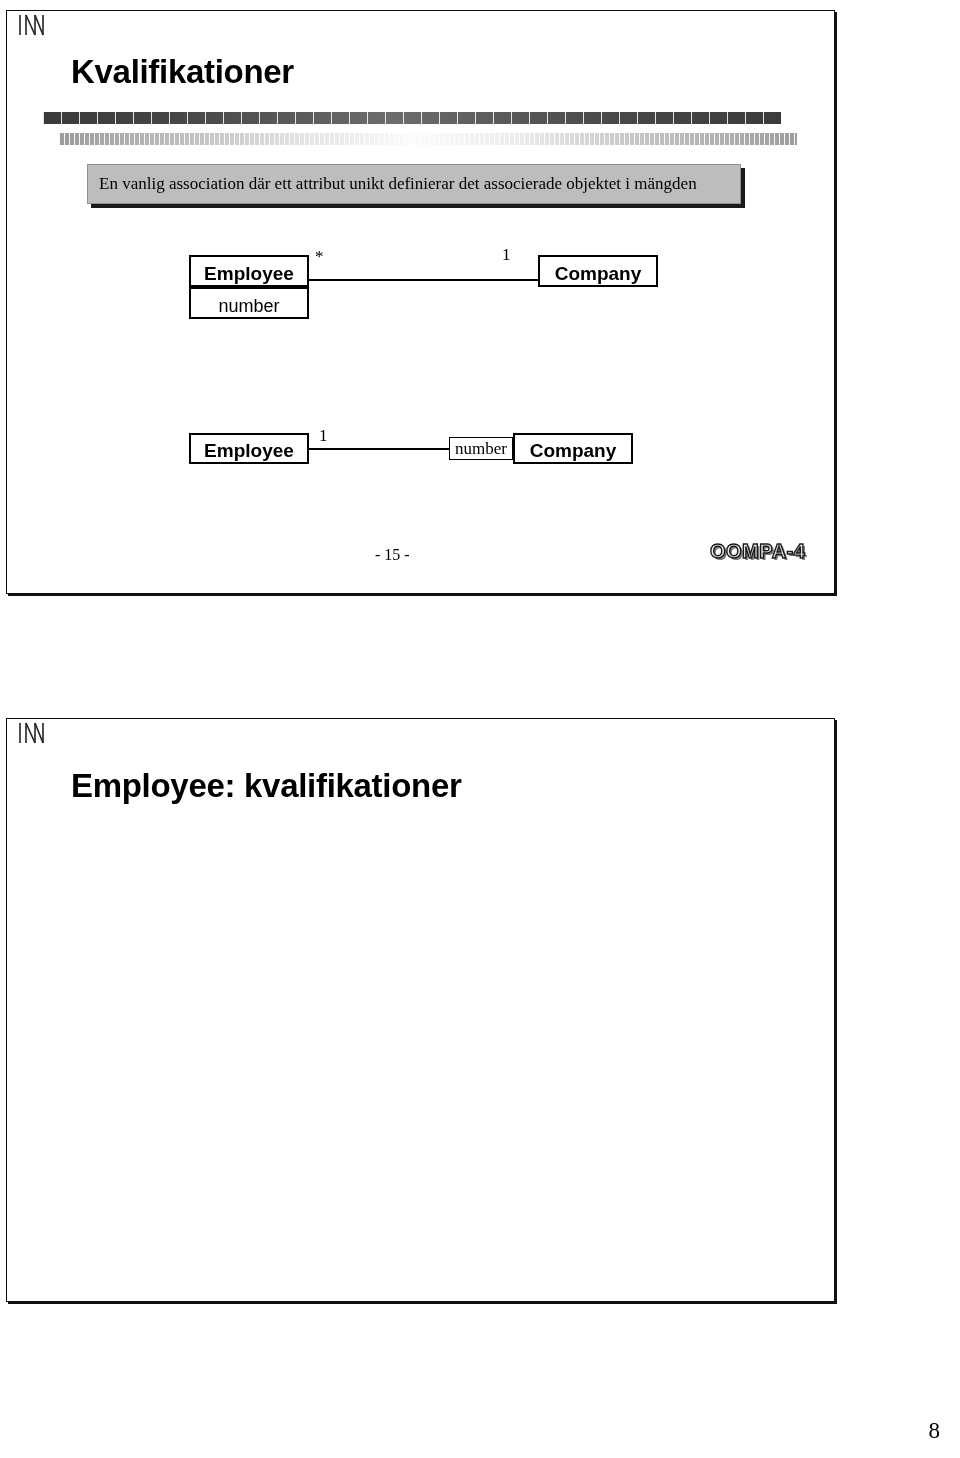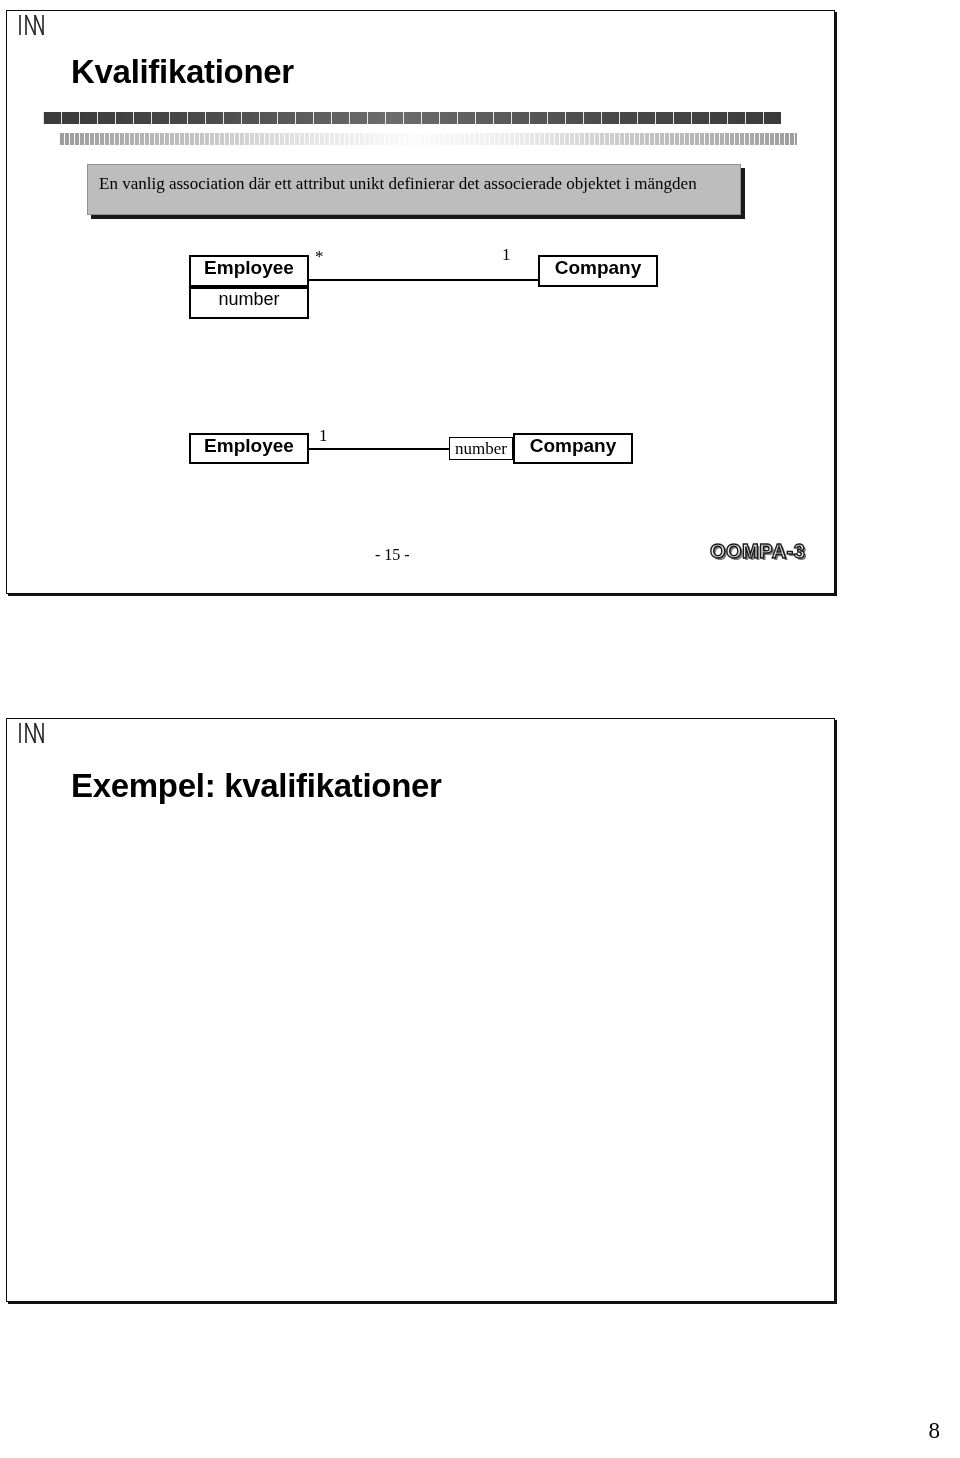--- a/index.html
+++ b/index.html
@@ -92,33 +92,33 @@
   .callout {
     position: absolute;
     background: #bdbdbd;
     border: 1px solid #8f8f8f;
     box-shadow: 4px 4px 0 #1a1a1a;
     box-sizing: border-box;
     color: #000;
     font-family: "Liberation Serif", "DejaVu Serif", serif;
     font-size: 17px;
     line-height: 1.42;
-    padding: 7px 10px 18px 11px;
+    padding: 7px 10px 7px 11px;
   }
   #callout-1 { left: 80px; top: 153px; width: 654px; }
   #callout-2 { left: 80px; top: 328px; width: 654px; }
 
   
   .uml-box {
     position: absolute;
     background: #ffffff;
     border: 2px solid #000000;
     box-sizing: border-box;
     display: flex;
-    align-items: flex-start;
+    align-items: flex-end;
     justify-content: center;
     font-family: "Liberation Sans", "DejaVu Sans", sans-serif;
     font-weight: bold;
     font-size: 19px;
     color: #000;
     z-index: 3;
   }
   .qual-box {
     position: absolute;
     background: #ffffff;
@@ -228,37 +228,37 @@
     <div class="mult" style="left:312px; top:415px;"><span>1</span></div>
 
     <div class="qual-box" style="left:442px; top:426px; width:64px; height:23px;">
       <span>number</span>
     </div>
     <div class="uml-box" style="left:506px; top:422px; width:120px; height:31px;">
       <span>Company</span>
     </div>
 
     <div class="page-num">- 15 -</div>
-    <div class="logo">OOMPA-3</div>
+    <div class="logo">OOMPA-4</div>
   </div>
 
   <div class="slide" id="slide-2">
 
     <div class="corner-mark">
       <svg width="34" height="26" viewBox="0 0 34 26" aria-hidden="true">
         <g stroke="#222" stroke-width="1.6" fill="none">
           <line x1="4" y1="2" x2="4" y2="22"></line>
           <line x1="10" y1="2" x2="10" y2="22"></line>
           <line x1="10" y1="2" x2="19" y2="22"></line>
           <line x1="19" y1="2" x2="19" y2="22"></line>
           <line x1="19" y1="2" x2="27" y2="22"></line>
           <line x1="27" y1="2" x2="27" y2="22"></line>
         </g>
       </svg>
     </div>
 
-    <div class="slide-title">Exempel: kvalifikationer</div>
+    <div class="slide-title">Employee: kvalifikationer</div>
 
   </div>
 
   <div class="doc-page-number">8</div>
 
 </div>
 
 </body></html>

